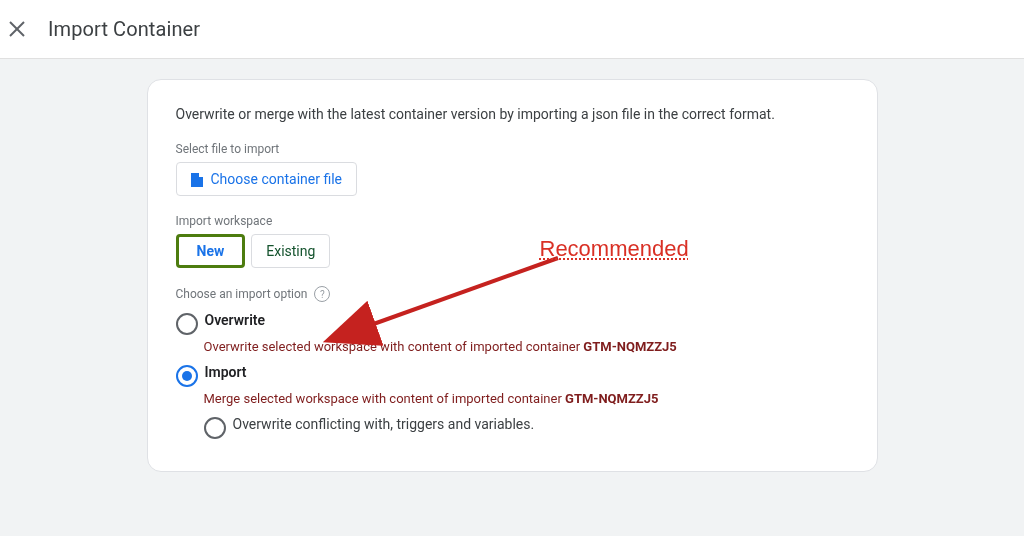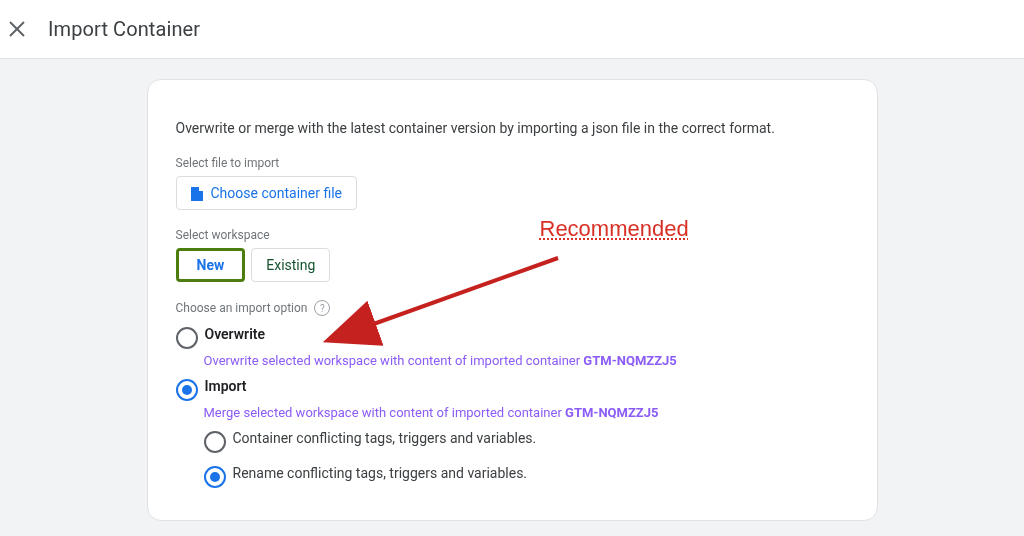--- a/index.html
+++ b/index.html
@@ -1,39 +1,39 @@
 <!DOCTYPE html>
 <html><head>
 <meta charset="utf-8">
 <style>
 html,body{margin:0;padding:0;background:#fff;font-family:Roboto,Arial,sans-serif;color:#3c4043;width:1024px;height:536px;overflow:hidden}
 .topbar{display:flex;align-items:center;height:58px;padding:0 6px;border-bottom:1px solid #e0e0e0}
 .close-x{width:22px;height:22px;display:flex;align-items:center;justify-content:center;cursor:pointer;color:#5f6368;margin-right:20px}
 .title{font-size:20px;color:#3c4043;letter-spacing:.1px}
 .canvas{background:#f1f3f4;height:478px;display:flex;justify-content:center;align-items:flex-start;padding-top:20px}
-.card{width:731px;background:#fff;border:1px solid #dfe1e5;border-radius:14px;padding:40px 28px 30px;box-sizing:border-box;position:relative}
+.card{width:731px;background:#fff;border:1px solid #dfe1e5;border-radius:14px;padding:26px 28px 30px;box-sizing:border-box;position:relative}
 .intro{font-size:14px;color:#3c4043;margin-bottom:20px}
 .sect-label{font-size:12px;color:#70757a;margin-bottom:6px}
 .btn-row{display:flex;gap:6px;margin-bottom:18px}
 .btn{border:1px solid #dadce0;font-size:14px;padding:8px 14px;border-radius:4px;cursor:pointer}
 .btn-blue{color:#1a73e8;display:flex;align-items:flex-end;gap:8px}
 .btn-new{color:#1a73e8;font-weight:700;border:3px solid #4d7c0f;padding:6px 18px;position:relative}
 .btn-existing{color:#14532d}
 .q-icon{display:inline-flex;width:14px;height:14px;border:1px solid #9aa0a6;border-radius:50%;font-size:10px;color:#9aa0a6;align-items:center;justify-content:center;margin-left:4px}
 .radio-row{display:flex;align-items:flex-start;gap:7px;margin:10px 0 2px}
 .radio{width:18px;height:18px;border:2px solid #5f6368;border-radius:50%;cursor:pointer;display:flex;align-items:center;justify-content:center;flex-shrink:0;margin-top:1px}
 .radio.sel{border-color:#1a73e8}
 .radio.sel .dot{width:10px;height:10px;background:#1a73e8;border-radius:50%}
 .opt-title{font-size:14px;color:#202124;font-weight:600}
-.opt-desc{font-size:13px;color:#8b5cf6;margin:4px 0 10px 28px}
+.opt-desc{font-size:13px;color:#7f1d1d;margin:4px 0 10px 28px}
 .sub-radios{margin:8px 0 0 28px}
 .sub-radios .radio-row .opt-title{font-weight:400;color:#3c4043}
 .arrow{position:absolute;left:180px;top:168px;width:260px;height:110px;pointer-events:none}
 .arrow svg{overflow:visible}
-.reco{position:absolute;left:392px;top:136px;font-size:22px;color:#d93025;font-family:Arial,sans-serif;text-decoration-line:underline;text-decoration-style:dotted;text-decoration-color:#d93025}
+.reco{position:absolute;left:392px;top:156px;font-size:22px;color:#d93025;font-family:Arial,sans-serif;text-decoration-line:underline;text-decoration-style:dotted;text-decoration-color:#d93025}
 .file-ico{width:12px;height:14px;background:#1a73e8;position:relative}
 .file-ico:before{content:"";position:absolute;top:0;right:0;width:4px;height:4px;background:#fff}
 </style>
 </head>
 <body>
 
 <div class="topbar">
   <div class="close-x">
     <svg width="16" height="16" viewBox="0 0 16 16">
         <line x1="1" y1="1" x2="15" y2="15" stroke="#5f6368" stroke-width="2"></line>
@@ -49,21 +49,21 @@
     <div class="intro">Overwrite or merge with the latest container version by importing a json file in the correct format.</div>
 
     <div class="sect-label">Select file to import</div>
     <div class="btn-row">
       <div class="btn btn-blue">
         <span class="file-ico"></span>
         <span>Choose container file</span>
       </div>
     </div>
 
-    <div class="sect-label">Select workspace</div>
+    <div class="sect-label">Import workspace</div>
     <div class="btn-row">
       <div class="btn btn-new">New</div>
       <div class="btn btn-existing">Existing</div>
     </div>
 
     <div class="sect-label">
       <span>Choose an import option</span>
       <span class="q-icon">?</span>
     </div>
 
@@ -81,27 +81,21 @@
         </div>
       <div class="opt-title">Import</div>
     </div>
     <div class="opt-desc">
       <span>Merge selected workspace with content of imported container </span><b>GTM-NQMZZJ5</b>
     </div>
 
     <div class="sub-radios">
       <div class="radio-row">
         <div class="radio"></div>
-        <div class="opt-title">Container conflicting tags, triggers and variables.</div>
-      </div>
-      <div class="radio-row" style="margin-top:12px">
-        <div class="radio sel">
-            <div class="dot"></div>
-          </div>
-        <div class="opt-title">Rename conflicting tags, triggers and variables.</div>
+        <div class="opt-title">Overwrite conflicting with, triggers and variables.</div>
       </div>
     </div>
 
     <div class="arrow">
       <svg width="260" height="110">
         <defs>
             <marker id="ah" markerWidth="14" markerHeight="14" refX="2" refY="6" orient="auto">
               <polygon points="0,0 0,12 14,6" fill="#c5221f"></polygon>
             </marker>
           </defs>

